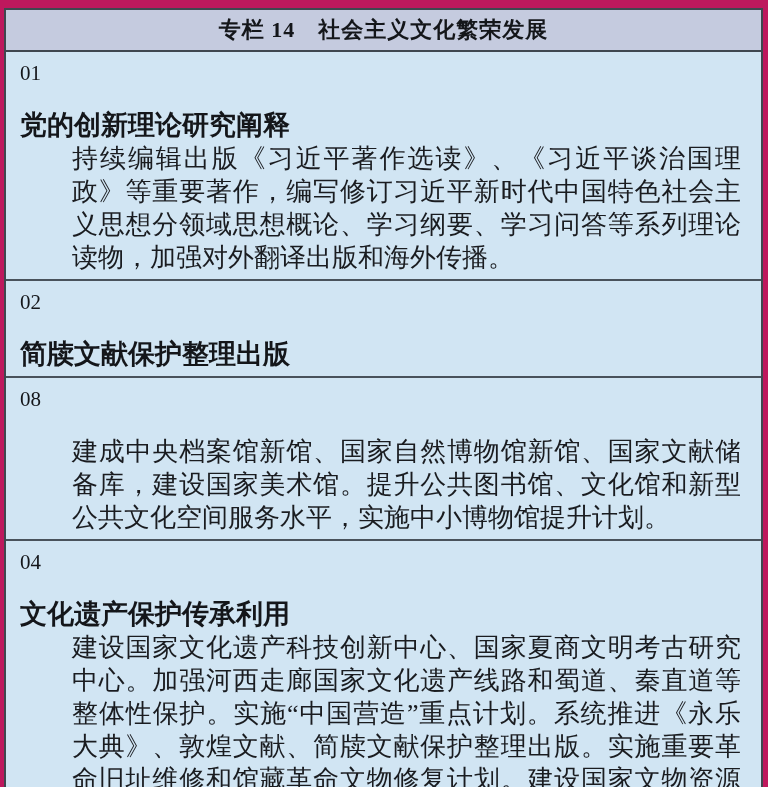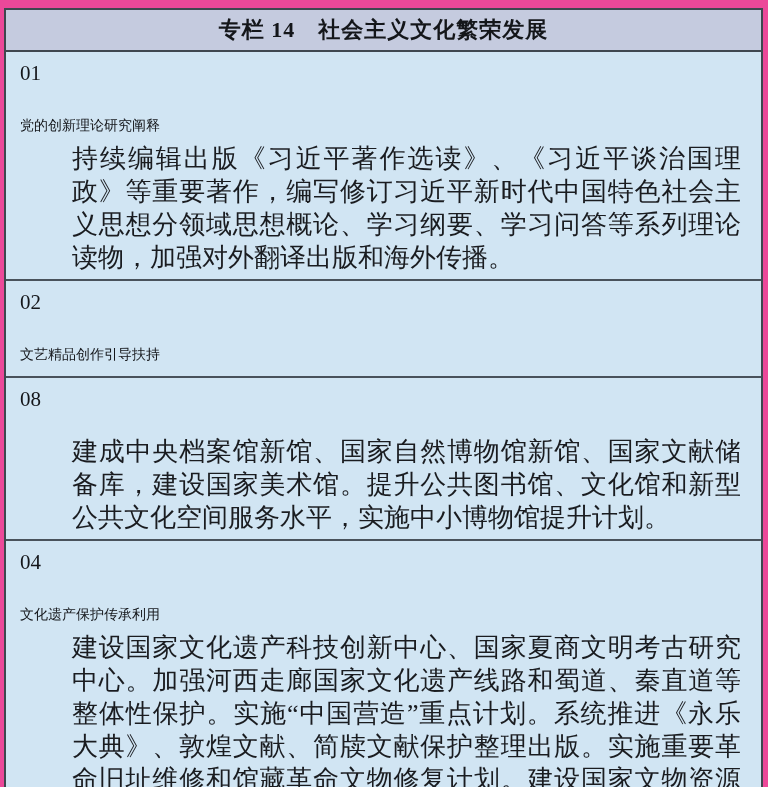--- a/index.html
+++ b/index.html
@@ -6,21 +6,21 @@
     margin: 0;
     padding: 0;
     background: #ffffff;
     width: 768px;
     font-family: "Liberation Serif", "DejaVu Serif", serif;
   }
   .page {
     position: relative;
     width: 768px;
     height: 787px;
-    background: #ec4899;
+    background: #be185d;
     overflow: hidden;
   }
   .panel {
     position: absolute;
     left: 4px;
     top: 8px;
     width: 755px;
     border: 2px solid #3f474f;
     background: #d1e5f3;
   }
@@ -51,22 +51,22 @@
     flex-direction: column;
   }
   .section-num {
     width: 52px;
     flex: 0 0 52px;
     font-size: 21px;
     font-weight: 400;
     color: #14161a;
   }
   .section-heading {
-    font-size: 14px;
-    font-weight: 400;
+    font-size: 27px;
+    font-weight: 700;
     color: #14161a;
   }
   .section-body {
     margin-left: 52px;
     font-size: 26px;
     line-height: 33px;
     text-align: justify;
     color: #1a1c20;
   }
 </style>
@@ -84,21 +84,21 @@
       <div class="section-head">
         <span class="section-num">01</span>
         <span class="section-heading">党的创新理论研究阐释</span>
       </div>
       <div class="section-body">持续编辑出版《习近平著作选读》、《习近平谈治国理政》等重要著作，编写修订习近平新时代中国特色社会主义思想分领域思想概论、学习纲要、学习问答等系列理论读物，加强对外翻译出版和海外传播。</div>
     </div>
 
     <div class="section">
       <div class="section-head">
         <span class="section-num">02</span>
-        <span class="section-heading">文艺精品创作引导扶持</span>
+        <span class="section-heading">简牍文献保护整理出版</span>
       </div>
     </div>
 
     <div class="section">
       <div class="section-head">
         <span class="section-num">08</span>
       </div>
       <div class="section-body">建成中央档案馆新馆、国家自然博物馆新馆、国家文献储备库，建设国家美术馆。提升公共图书馆、文化馆和新型公共文化空间服务水平，实施中小博物馆提升计划。</div>
     </div>
 

